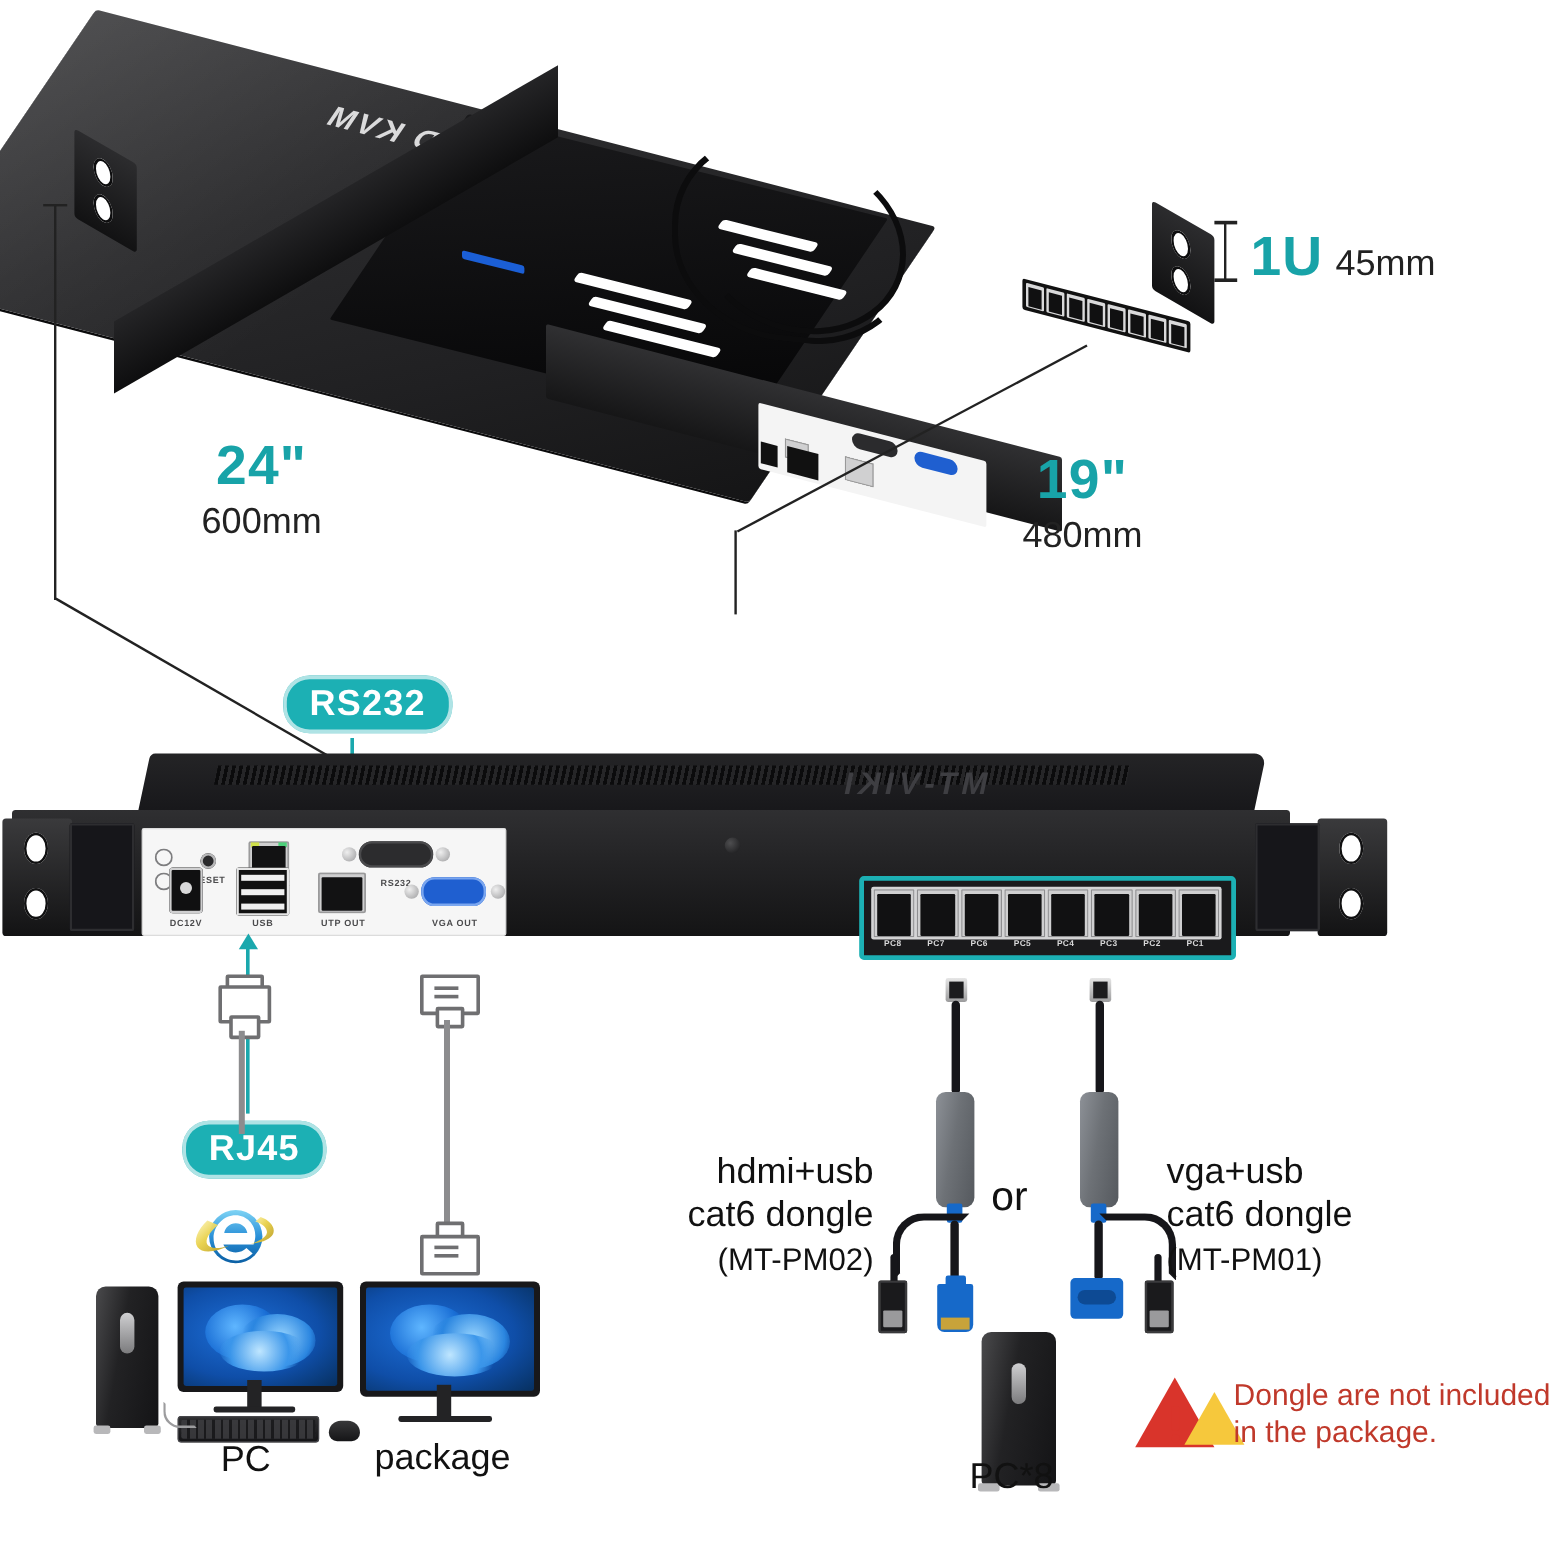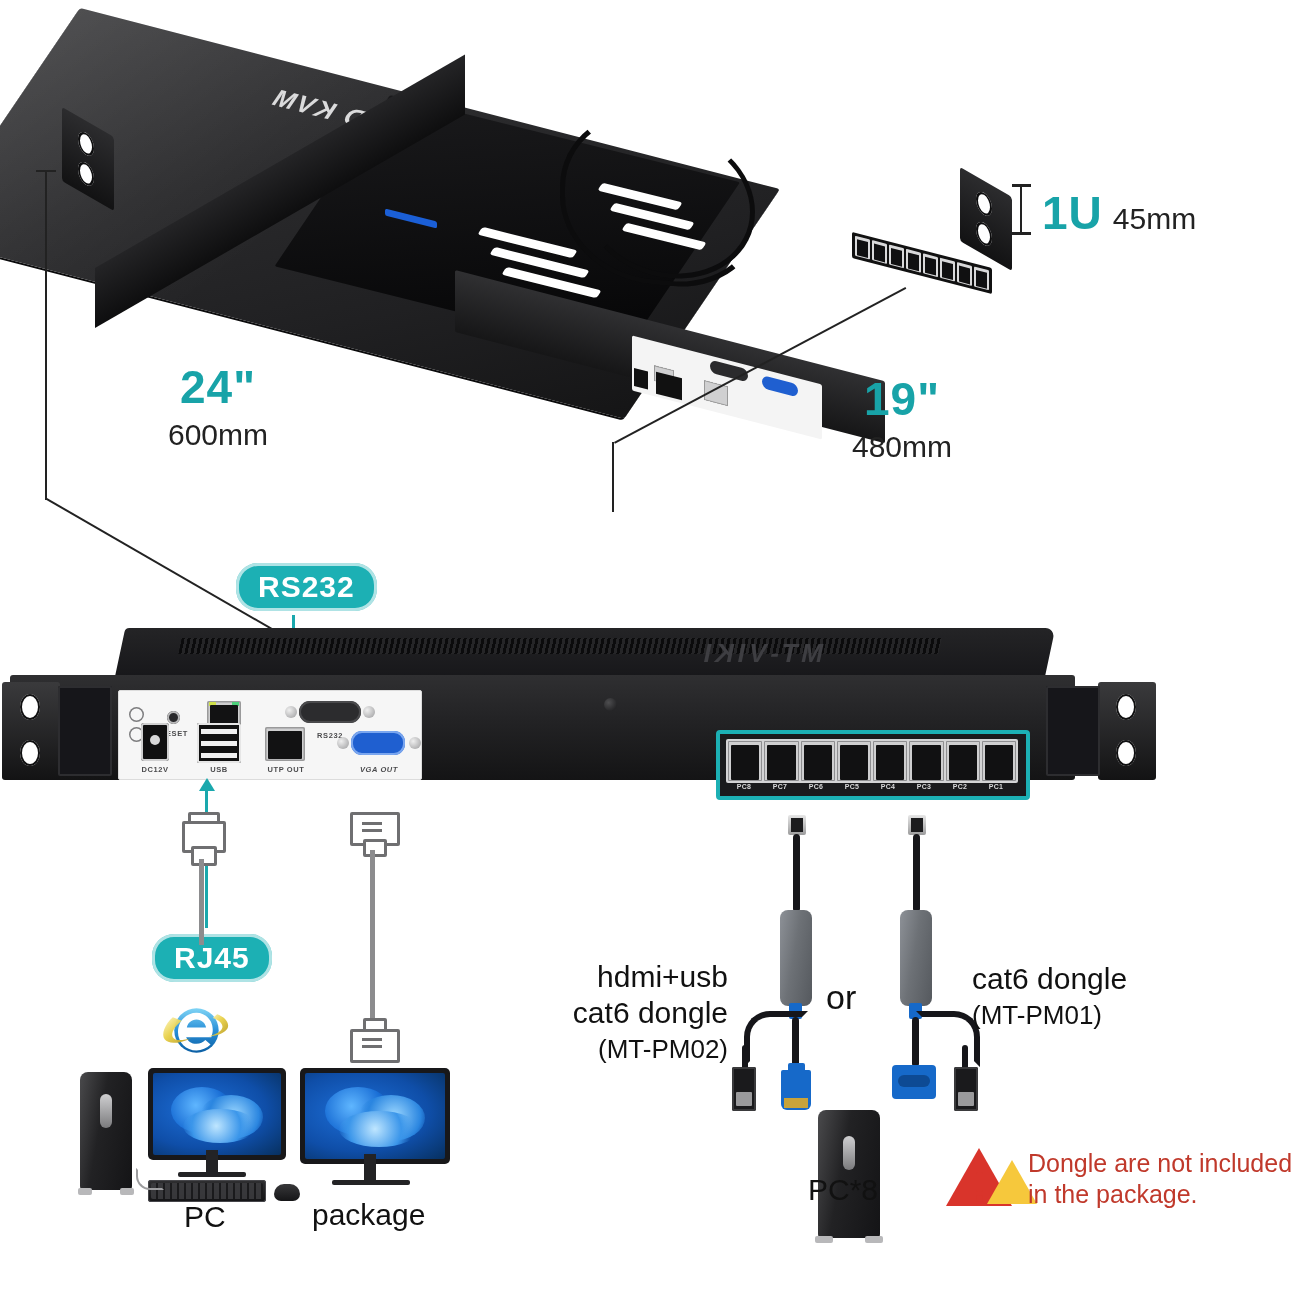--- a/index.html
+++ b/index.html
@@ -347,21 +347,21 @@
       <div class="usbSlot" style="top:30px;"></div>
     </div>
     <div class="ioName" style="left:74px;top:74px;width:52px;">USB</div>
 
     <div class="rj45Port" style="left:146px;top:36px;width:40px;height:34px;"></div>
     <div class="ioName" style="left:136px;top:74px;width:62px;">UTP OUT</div>
 
     <div class="dsub vga" style="left:232px;top:40px;width:54px;height:24px;"></div>
     <div class="dsubScrew" style="left:218px;top:46px;"></div>
     <div class="dsubScrew" style="left:290px;top:46px;"></div>
-    <div class="ioName" style="left:228px;top:74px;width:64px;font-style:italic;">VGA OUT</div>
+    <div class="ioName" style="left:228px;top:74px;width:64px;">VGA OUT</div>
   </div>
 
   <div class="abs" style="left:604px;top:78px;width:13px;height:13px;border-radius:50%;
               background:radial-gradient(circle at 35% 35%,#4e4e50,#161618);"></div>
 </div>
 
 <div class="pcBankBox">
   <div class="pcBankInner">
     <div class="pcPort"></div>
     <div class="pcPort"></div>
@@ -459,20 +459,21 @@
   <div class="dgBlue" style="left:21px;top:188px;width:13px;height:16px;"></div>
   <div class="dgWire" style="left:24px;top:202px;width:7px;height:50px;"></div>
   <div class="abs" style="left:28px;top:196px;width:52px;height:44px;border:6px solid #16161a;border-radius:0 26px 0 0;
               border-left-color:transparent;border-bottom-color:transparent;"></div>
   <div class="dgWire" style="left:74px;top:230px;width:6px;height:28px;"></div>
   <div class="usbPlug" style="left:66px;top:252px;"></div>
   <div class="vgaPlug" style="left:4px;top:250px;"></div>
 </div>
 
 <div class="abs" style="left:972px;top:960px;width:210px;">
+  <div class="lbl">vga+usb</div>
   <div class="lbl" style="margin-top:2px;">cat6 dongle</div>
   <div class="lbl" style="font-size:26px;margin-top:4px;">(MT-PM01)</div>
 </div>
 
 <div class="abs" style="left:80px;top:1068px;">
   <div class="tower" style="left:0;top:4px;width:52px;height:118px;">
     <div class="towerBtn" style="top:22px;"></div>
   </div>
   <div class="towerFoot" style="left:-2px;top:120px;width:14px;"></div>
   <div class="towerFoot" style="left:40px;top:120px;width:14px;"></div>
@@ -509,21 +510,21 @@
 </div>
 <div class="abs lbl" style="left:312px;top:1198px;">package</div>
 
 <div class="abs" style="left:818px;top:1110px;">
   <div class="tower" style="left:0;top:0;width:62px;height:128px;">
     <div class="towerBtn" style="top:26px;"></div>
   </div>
   <div class="towerFoot" style="left:-3px;top:126px;width:18px;"></div>
   <div class="towerFoot" style="left:47px;top:126px;width:18px;"></div>
 </div>
-<div class="abs lbl" style="left:808px;top:1173px;">PC*8</div>
+<div class="abs lbl" style="left:808px;top:1214px;">PC*8</div>
 
 <div class="abs" style="left:946px;top:1148px;">
   <div class="warnTri" style="left:0;top:0;">
     <div class="warnTriIn"></div>
     <div class="warnBang"></div>
     <div class="warnDot"></div>
   </div>
   <div class="warnText" style="left:82px;top:0;width:340px;">
     <div>Dongle are not included</div>
     <div>in the package.</div>

